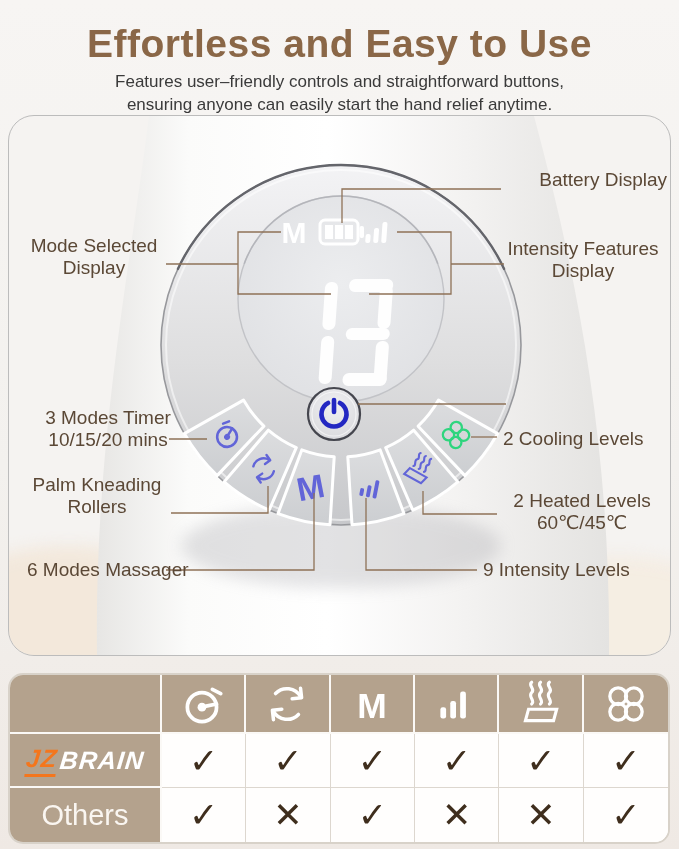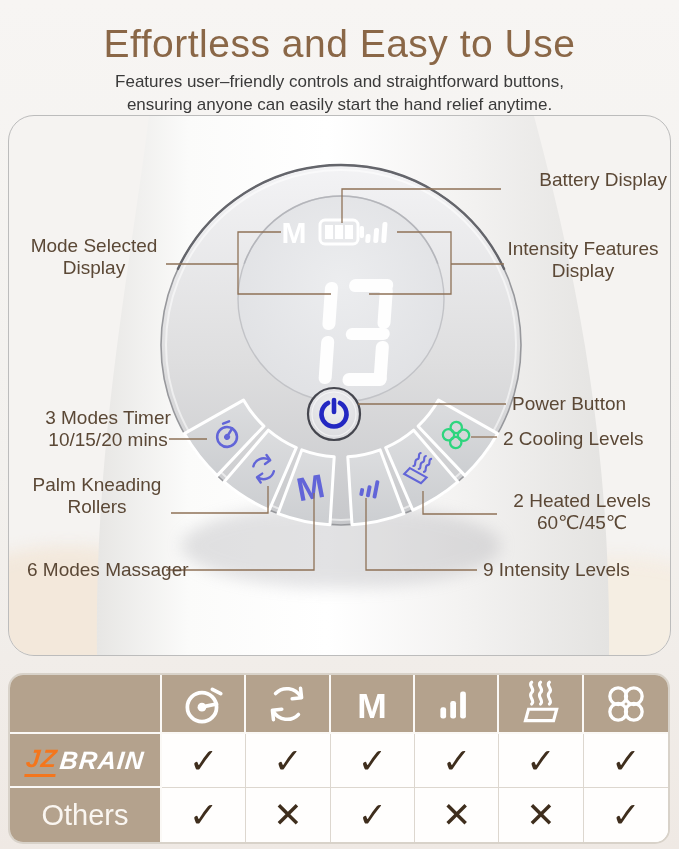--- a/index.html
+++ b/index.html
@@ -1,21 +1,21 @@
 <!DOCTYPE html>
 <html><head>
 <meta charset="utf-8">
 <style>
   html,body{margin:0;padding:0;}
   .page{position:relative;width:679px;height:849px;overflow:hidden;
     background:linear-gradient(180deg,#f7f5f3 0%,#f3f1ee 55%,#efe9e4 100%);
     font-family:"Liberation Sans","DejaVu Sans",sans-serif;}
   
   .hdr{position:absolute;left:0;top:0;width:100%;text-align:center;}
-  .title{margin:0;padding-top:22px;font-size:39px;font-weight:normal;color:#8a6747;letter-spacing:.5px;}
+  .title{margin:0;padding-top:22px;font-size:39px;font-weight:bold;color:#8a6747;letter-spacing:.5px;}
   .sub{margin:4px 0 0;font-size:17px;line-height:23px;color:#3a3a3a;}
   
   .panel{position:absolute;left:8px;top:115px;width:661px;height:539px;
     border:1.5px solid #bcbcbc;border-radius:26px;background:#f5f3f1;overflow:hidden;}
   .panel svg.device{position:absolute;left:0;top:0;}
   .lbl{position:absolute;font-size:19px;line-height:22px;color:#5b4836;text-align:center;}
   .lbl.left-al{text-align:left;}
   
   .cmp{position:absolute;left:8px;top:673px;width:662px;height:171px;
     background:#fff;border:2px solid #d8d2c9;border-radius:15px;overflow:hidden;box-sizing:border-box;}
@@ -212,22 +212,20 @@
     <div class="lbl" style="left:24px;top:291px;width:150px">
       <div>3 Modes Timer</div>
       <div>10/15/20 mins</div>
       </div>
     <div class="lbl" style="left:12px;top:358px;width:152px">
       <div>Palm Kneading</div>
       <div>Rollers</div>
       </div>
     <div class="lbl left-al" style="left:18px;top:443px;width:170px">
       <span>6 Modes Massager</span></div>
-    <div class="lbl left-al" style="left:503px;top:277px;width:140px">
-      <span>Power Button</span></div>
     <div class="lbl left-al" style="left:494px;top:312px;width:160px">
       <span>2 Cooling Levels</span></div>
     <div class="lbl" style="left:488px;top:374px;width:170px">
       <div>2 Heated Levels</div>
       <div>60℃/45℃</div>
       </div>
     <div class="lbl left-al" style="left:474px;top:443px;width:180px">
       <span>9 Intensity Levels</span></div>
   </div>
 

